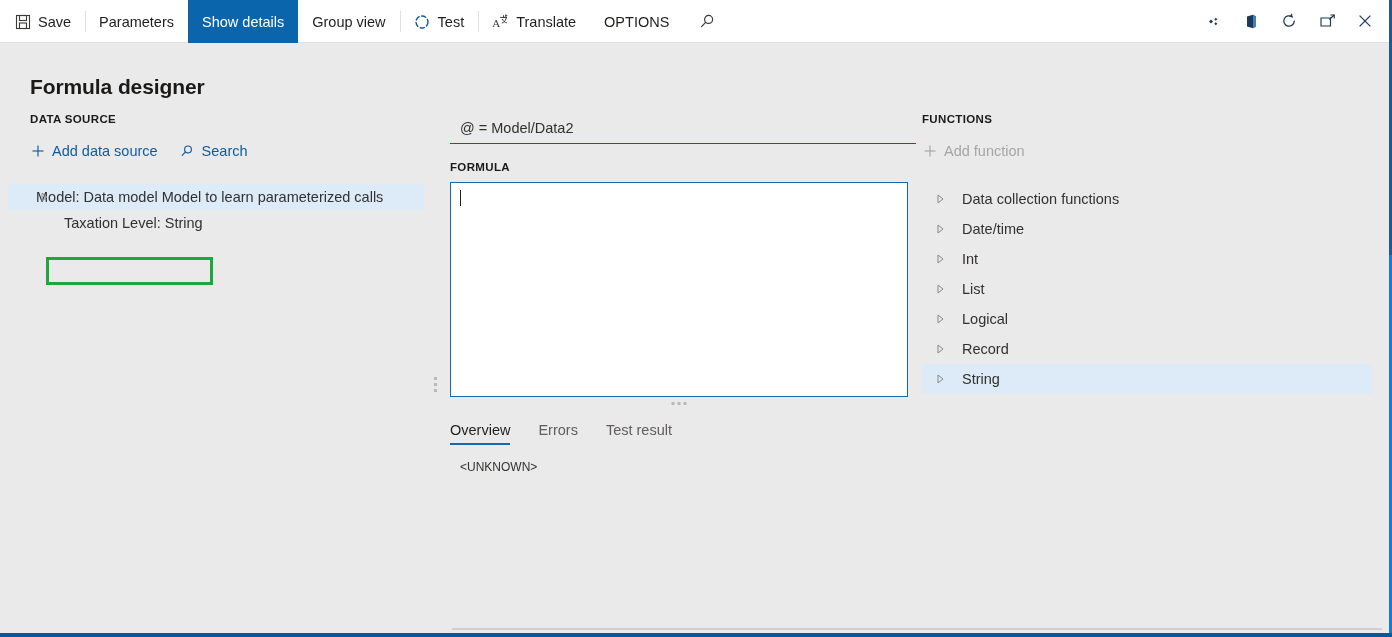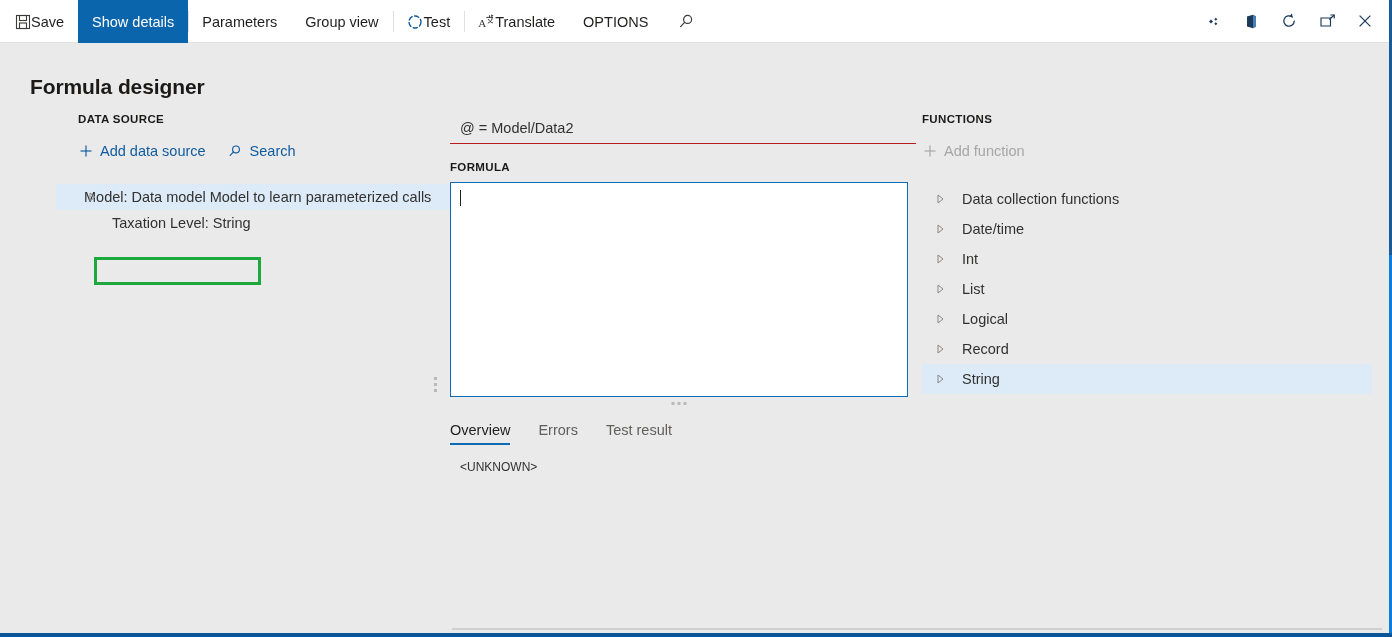--- a/index.html
+++ b/index.html
@@ -36,20 +36,21 @@
   .cmd-right {
     margin-left: auto;
     display: flex;
     align-items: center;
     padding-right: 8px;
   }
 
   .cmd-item {
     display: flex;
     align-items: center;
+    gap: 7px;
     padding: 0 14px;
     height: 43px;
     font-size: 14.5px;
     color: #201f1e;
     cursor: default;
     white-space: nowrap;
     position: relative;
   }
   .cmd-item .sep-l {
     position: absolute;
@@ -106,21 +107,20 @@
     color: #1b1a19;
     text-transform: uppercase;
   }
 
   
   .pane-left {
     position: absolute;
     left: 0; top: 0;
     width: 432px;
     height: 594px;
-    margin-left: 48px;
   }
   .pane-left .section-head { position: absolute; left: 30px; top: 70px; }
 
   .linkrow {
     position: absolute;
     left: 30px; top: 100px;
     display: flex;
     align-items: center;
     gap: 22px;
   }
@@ -349,27 +349,27 @@
         <span class="cmd-icon">
           <svg width="16" height="16" viewBox="0 0 16 16">
             <rect x="1.5" y="1.5" width="13" height="13" fill="none" stroke="#3b3a39" stroke-width="1.1"></rect>
             <rect x="4.5" y="1.5" width="7" height="5" fill="none" stroke="#3b3a39" stroke-width="1.1"></rect>
             <rect x="4.5" y="9" width="7" height="5.5" fill="none" stroke="#3b3a39" stroke-width="1.1"></rect>
           </svg>
         </span>
         <span>Save</span>
       </div>
 
-      <div class="cmd-item active">
-        <span>Show details</span>
-      </div>
-
       <div class="cmd-item">
         <span class="sep-l"></span>
         <span>Parameters</span>
+      </div>
+
+      <div class="cmd-item active">
+        <span>Show details</span>
       </div>
 
       <div class="cmd-item">
         <span>Group view</span>
       </div>
 
       <div class="cmd-item">
         <span class="sep-l"></span>
         <span class="cmd-icon">
           <svg width="16" height="16" viewBox="0 0 16 16">

